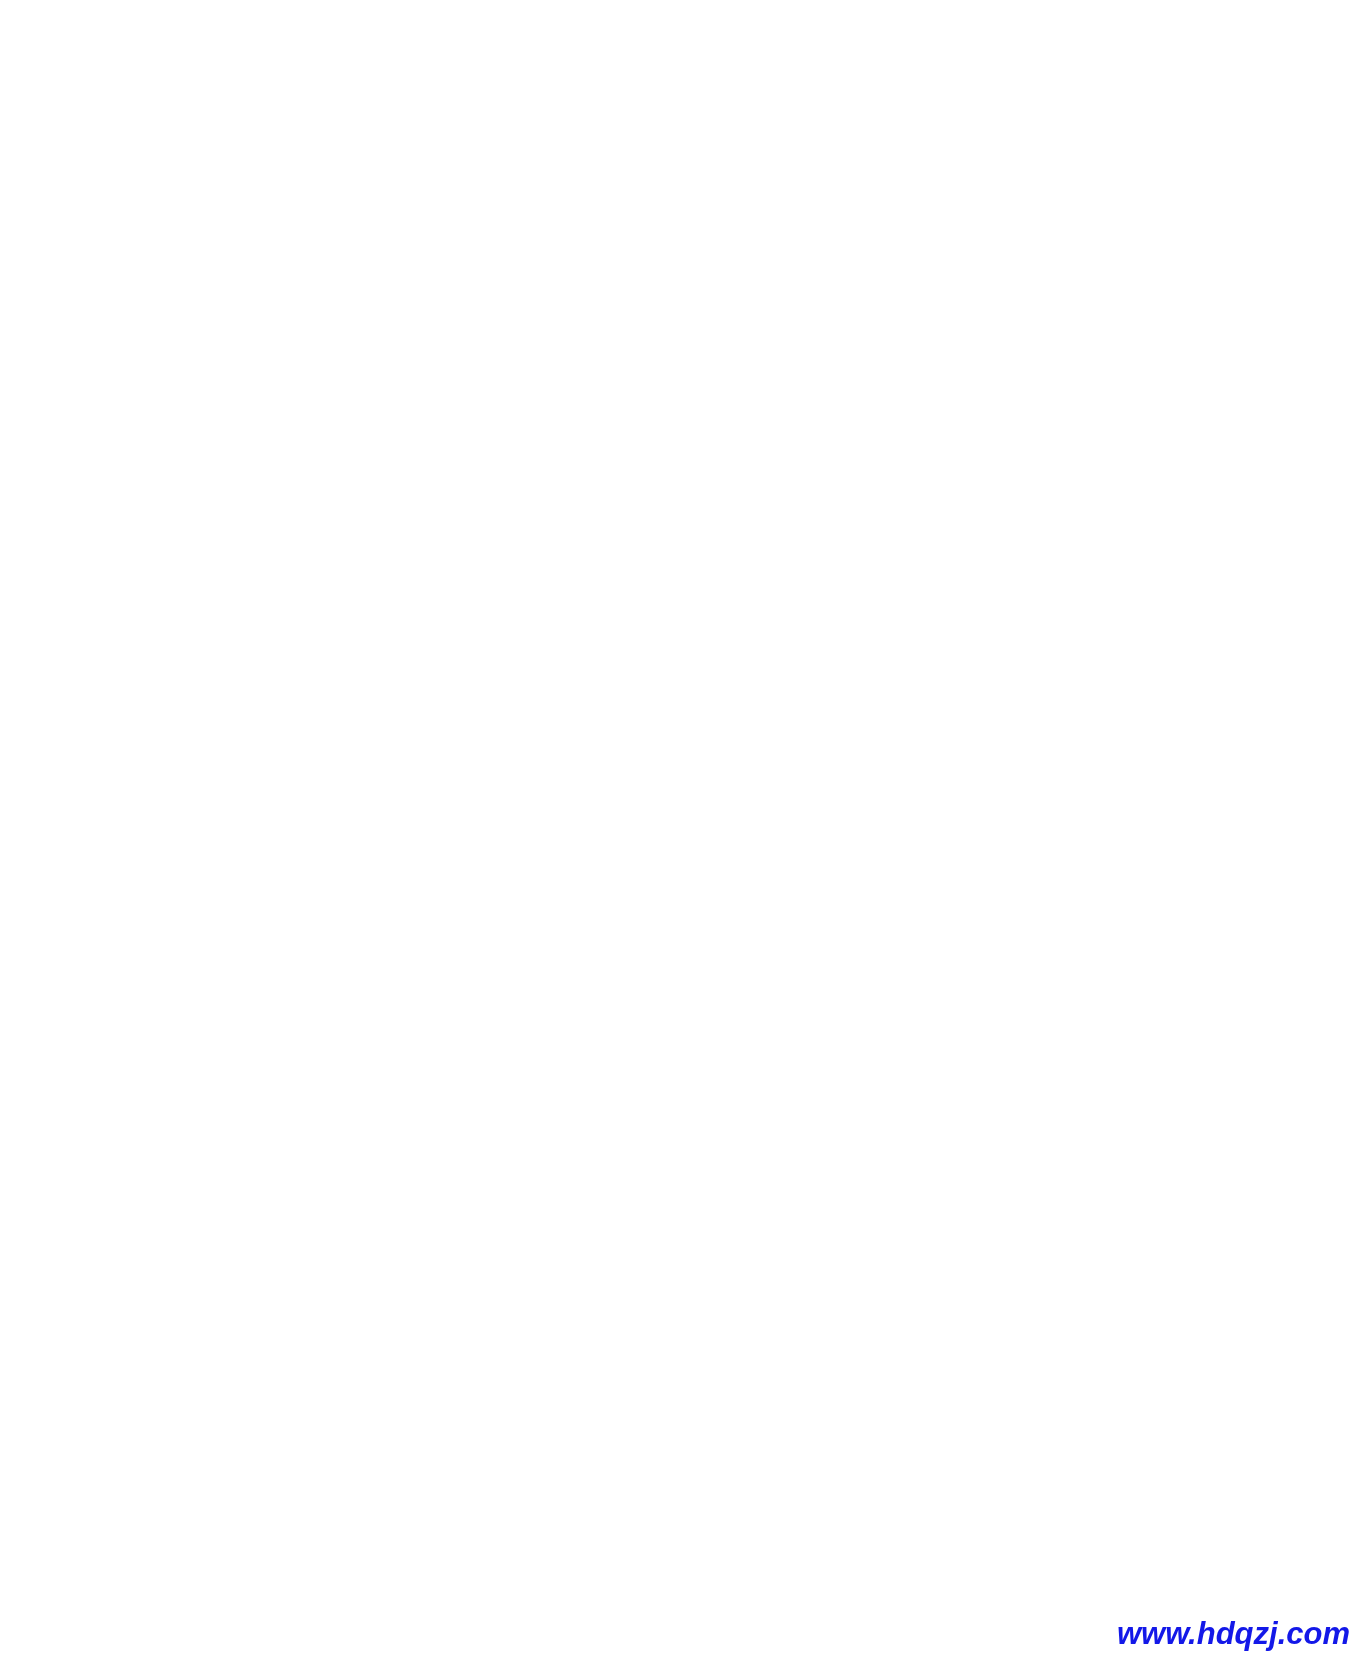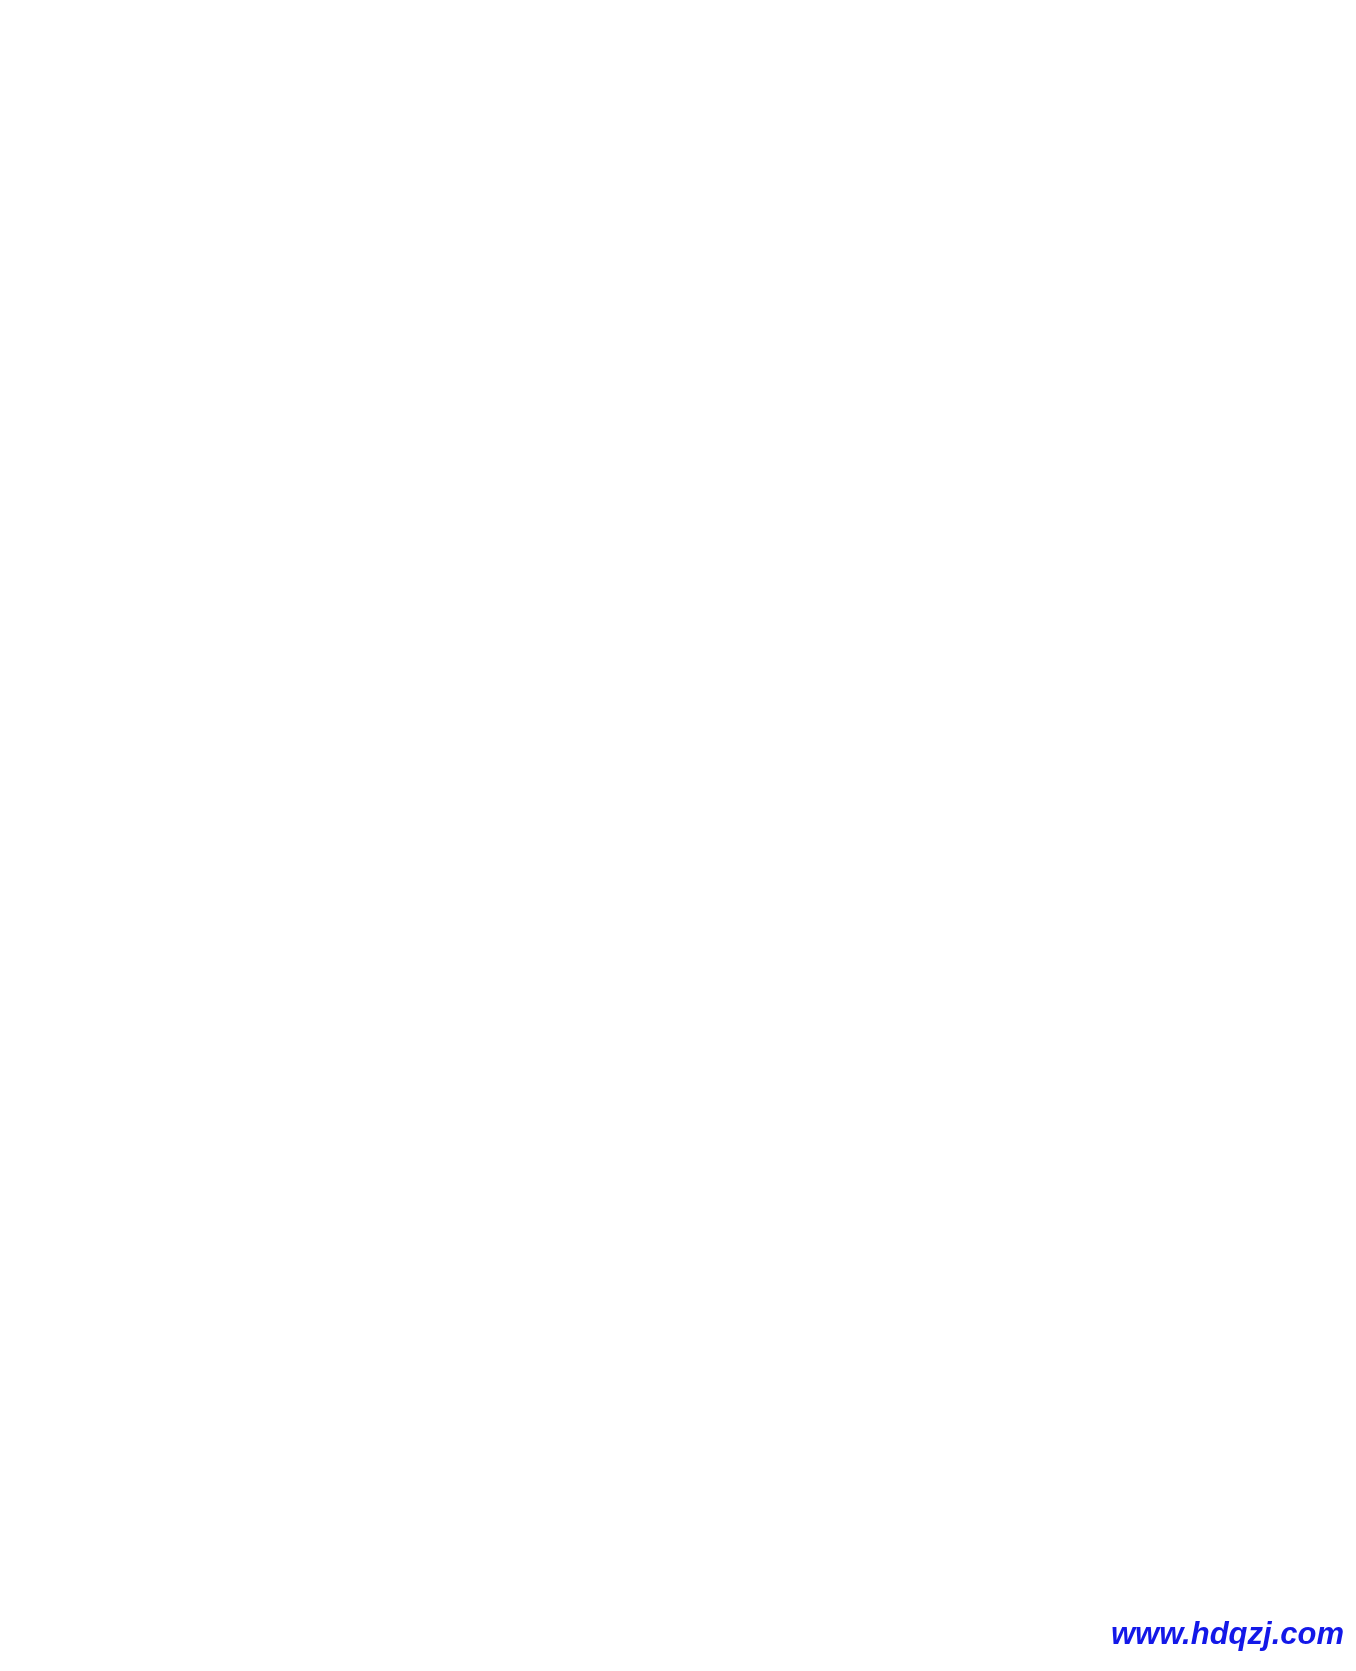--- a/index.html
+++ b/index.html
@@ -7,21 +7,21 @@
     width:1356px;height:1671px;position:relative;
     font-family:"Liberation Sans","DejaVu Sans",sans-serif;
     color:#000;
   }
   table#spec{
     border-collapse:collapse;table-layout:fixed;
     width:1350px;margin:2px 0 0 2px;
     border:4px solid #000;
   }
   #watermark{
-    position:absolute;right:12px;top:1616px;
+    position:absolute;right:6px;top:1616px;
     font-size:31px;font-weight:bold;font-style:italic;
     color:#1318e8;letter-spacing:0px;
     text-shadow:-2px -2px 0 #fff,2px -2px 0 #fff,-2px 2px 0 #fff,2px 2px 0 #fff,0 0 3px #fff;
   }
 </style>
 </head>
 <body>
 
 <table id="spec">
   <colgroup>

